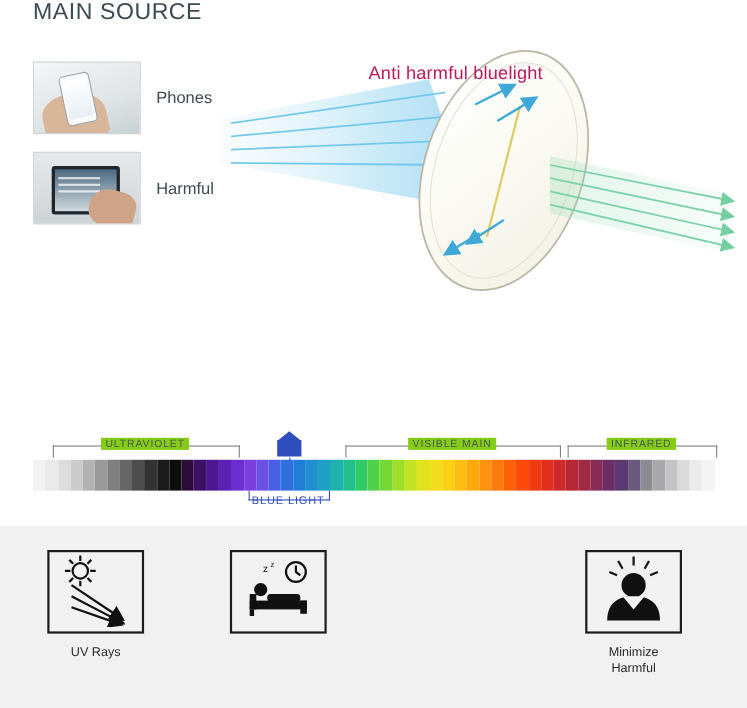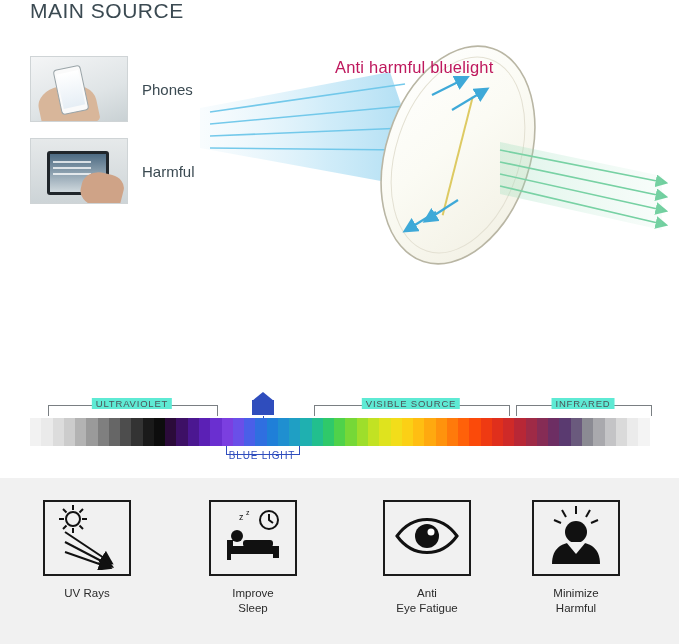--- a/index.html
+++ b/index.html
@@ -134,21 +134,21 @@
     border-top: 1px solid #7a7f83;
     border-left: 1px solid #7a7f83;
     border-right: 1px solid #7a7f83;
   }
   .range-label {
     position: absolute;
     top: 4px;
     font-size: 9.5px;
     letter-spacing: .8px;
     color: #4c5458;
-    background: #5eead4;
+    background: #84cc16;
     padding: 0 4px;
     transform: translateX(-50%);
     white-space: nowrap;
   }
   .blue-marker {
     position: absolute;
     left: 222px;
     top: 0px;
     width: 26px;
     height: 22px;
@@ -336,21 +336,21 @@
     </div>
   </div>
 
 
   <div class="spectrum-wrap">
 
     <div class="range-line" style="left:18px; width:168px;"></div>
     <div class="range-label" style="left:102px;">ULTRAVIOLET</div>
 
     <div class="range-line" style="left:284px; width:194px;"></div>
-    <div class="range-label" style="left:381px;">VISIBLE SOURCE</div>
+    <div class="range-label" style="left:381px;">VISIBLE MAIN</div>
 
     <div class="range-line" style="left:486px; width:134px;"></div>
     <div class="range-label" style="left:553px;">INFRARED</div>
 
     <div class="blue-marker">
       <div class="roof"></div>
       <div class="house"></div>
     </div>
     <div class="blue-stem"></div>
     <div class="blue-range"></div>
@@ -456,39 +456,22 @@
           <text x="26" y="18" font-size="9" font-family="Liberation Sans, sans-serif" fill="#111">z</text>
           <text x="33" y="13" font-size="7" font-family="Liberation Sans, sans-serif" fill="#111">z</text>
           <circle cx="24" cy="34" r="6" fill="#111"></circle>
           <rect x="14" y="44" width="52" height="8" fill="#111"></rect>
           <rect x="30" y="38" width="30" height="7" rx="3" fill="#111"></rect>
           <rect x="14" y="38" width="6" height="14" fill="#111"></rect>
           <rect x="60" y="44" width="6" height="12" fill="#111"></rect>
           <rect x="14" y="52" width="4" height="6" fill="#111"></rect>
         </svg>
       </div>
-      <div class="cap">
-        <div>Improve</div>
-        <div>Sleep</div>
-      </div>
-    </div>
-
-    <div class="benefit b3">
-      <div class="box">
-        <svg width="80" height="68" viewBox="0 0 80 68">
-          <path d="M10,34 C26,12 54,12 70,34 C54,56 26,56 10,34 Z" fill="none" stroke="#111" stroke-width="3"></path>
-          <circle cx="40" cy="34" r="12" fill="#111"></circle>
-          <circle cx="44" cy="30" r="3.5" fill="#fff"></circle>
-        </svg>
-      </div>
-      <div class="cap">
-        <div>Anti</div>
-        <div>Eye Fatigue</div>
-      </div>
-    </div>
+    </div>
+
 
     <div class="benefit b4">
       <div class="box">
         <svg width="80" height="68" viewBox="0 0 80 68">
           <g stroke="#111" stroke-width="2">
             <line x1="40" y1="4" x2="40" y2="12"></line>
             <line x1="26" y1="8" x2="30" y2="15"></line>
             <line x1="54" y1="8" x2="50" y2="15"></line>
             <line x1="18" y1="18" x2="25" y2="21"></line>
             <line x1="62" y1="18" x2="55" y2="21"></line>

